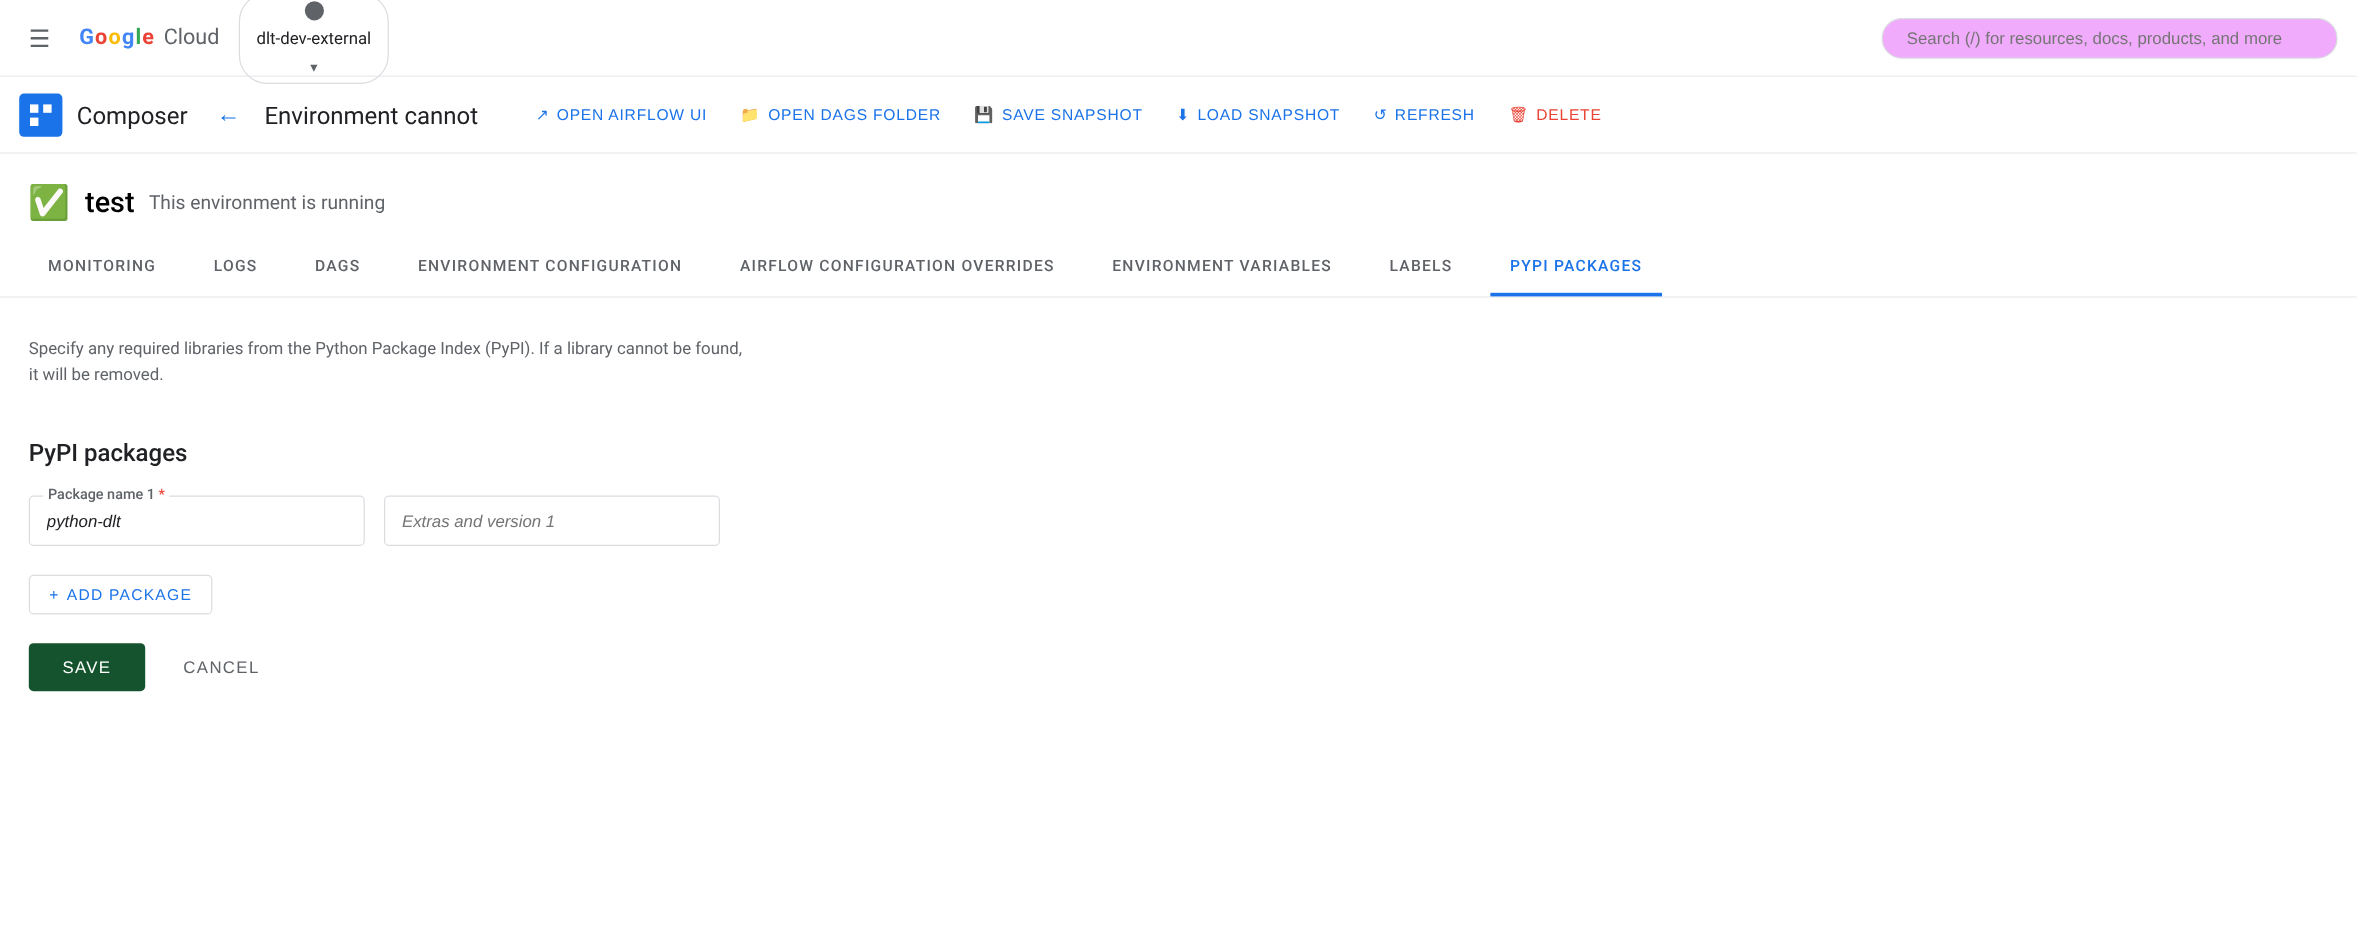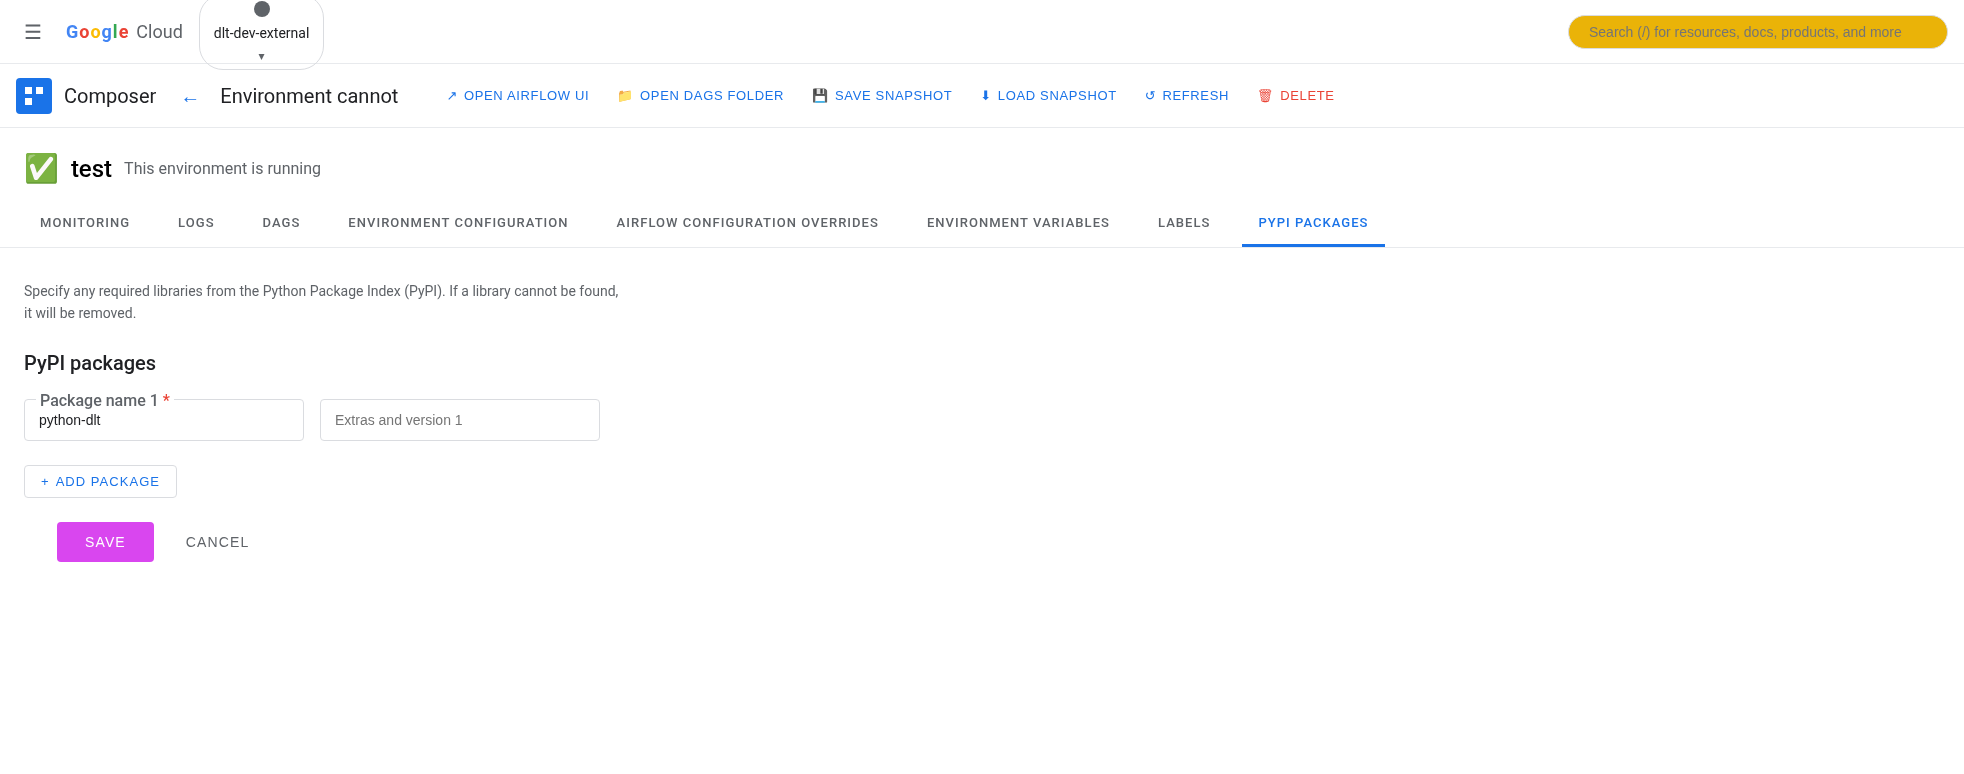--- a/index.html
+++ b/index.html
@@ -62,21 +62,21 @@
 
     .top-nav-spacer { flex: 1; }
 
     .search-bar {
       border: 1px solid #dadce0;
       border-radius: 24px;
       padding: 8px 20px;
       font-size: 14px;
       color: #5f6368;
       width: 380px;
-      background: #eab308;
+      background: #f0abfc;
     }
 
     
     .product-header {
       display: flex;
       align-items: center;
       height: 64px;
       padding: 0 16px;
       border-bottom: 1px solid #e8eaed;
       gap: 12px;
@@ -181,21 +181,21 @@
 
     
     .main-content {
       padding: 32px 24px;
     }
     .description-text {
       font-size: 14px;
       color: #5f6368;
       line-height: 1.6;
       max-width: 600px;
-      margin-bottom: 26px;
+      margin-bottom: 40px;
     }
     .section-title {
       font-size: 20px;
       font-weight: 500;
       color: #202124;
       margin-bottom: 24px;
     }
 
     
     .package-row {
@@ -203,38 +203,39 @@
       align-items: flex-end;
       gap: 16px;
       margin-bottom: 24px;
     }
     .form-field {
       display: flex;
       flex-direction: column;
       position: relative;
     }
     .form-field label {
-      font-size: 16px;
+      font-size: 12px;
       color: #5f6368;
       position: absolute;
       top: -8px;
       left: 12px;
       background: #fff;
       padding: 0 4px;
       font-weight: 500;
     }
     .form-field label .required { color: #ea4335; }
     .form-field input {
       border: 1px solid #dadce0;
       border-radius: 4px;
       padding: 12px 14px;
       font-size: 14px;
       color: #202124;
       outline: none;
       width: 280px;
+      font-style: italic;
     }
     .form-field input.extras { width: 280px; color: #9aa0a6; }
 
     .add-package-btn {
       display: flex;
       align-items: center;
       gap: 6px;
       color: #1a73e8;
       font-size: 13px;
       font-weight: 500;
@@ -249,31 +250,30 @@
     }
 
     
     .action-buttons {
       display: flex;
       align-items: center;
       gap: 16px;
       margin-top: 16px;
     }
     .save-btn {
-      background: #d946ef;
+      background: #14532d;
       color: #fff;
       border: none;
       border-radius: 4px;
       padding: 12px 28px;
       font-size: 14px;
       font-weight: 500;
       letter-spacing: 0.08em;
       cursor: pointer;
       text-transform: uppercase;
-      margin-left: 33px;
     }
     .cancel-btn {
       background: none;
       border: none;
       color: #5f6368;
       font-size: 14px;
       font-weight: 500;
       letter-spacing: 0.08em;
       cursor: pointer;
       padding: 12px 16px;

